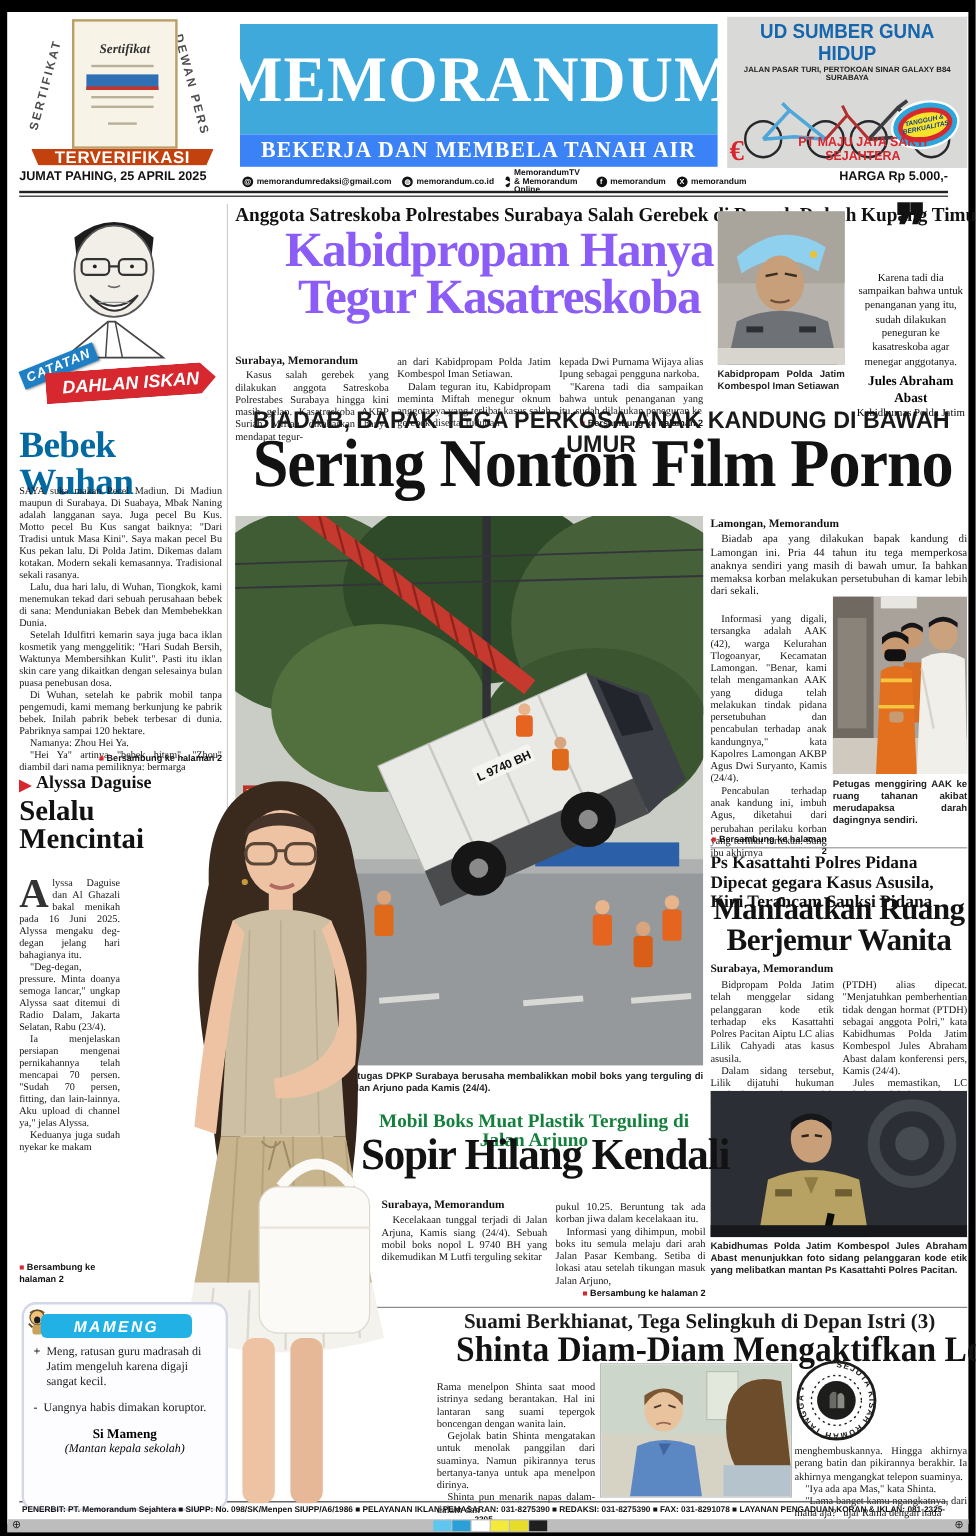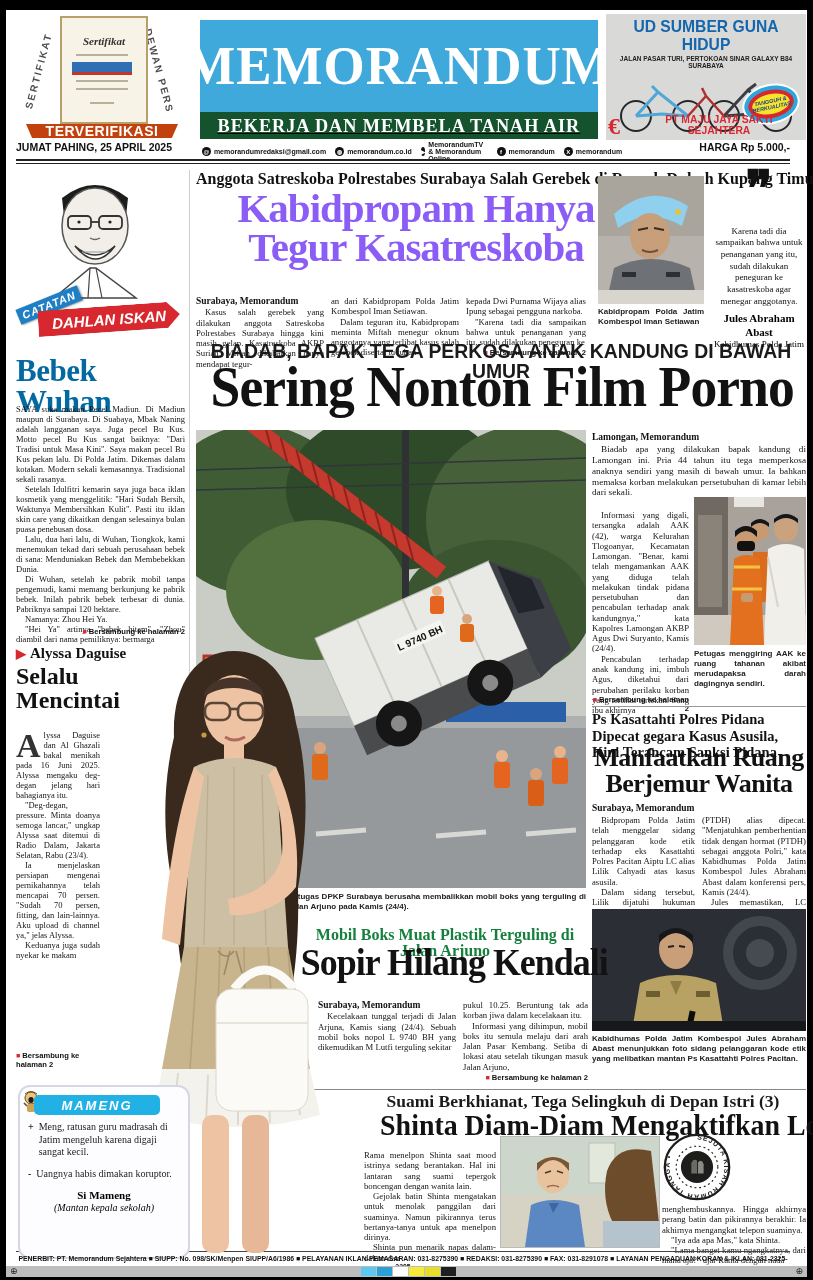--- a/index.html
+++ b/index.html
@@ -4,21 +4,21 @@
 <style>
   html,body{margin:0;padding:0;}
   body{width:813px;height:1280px;position:relative;background:#000;overflow:hidden;
        font-family:"Liberation Serif",serif;-webkit-font-smoothing:antialiased;}
   .abs{position:absolute;}
   .paper{left:6px;top:10px;width:801px;height:1260px;background:#fff;}
 
   
   .logo-box{left:200px;top:20px;width:398px;height:92px;background:#3fa9dc;display:flex;align-items:center;justify-content:center;}
   .logo-title{font:900 54px/1 "Liberation Serif",serif;color:#fff;letter-spacing:1px;transform:scaleX(.98);white-space:nowrap;}
-  .tagline-box{left:200px;top:112px;width:398px;height:27px;background:#14532d;display:flex;align-items:center;justify-content:center;text-decoration:underline;}
+  .tagline-box{left:200px;top:112px;width:398px;height:27px;background:#3b82f6;display:flex;align-items:center;justify-content:center;}
   .tagline{font:bold 19px/1 "Liberation Serif",serif;color:#fff;letter-spacing:1px;white-space:nowrap;transform:scaleX(.96);}
 
   .cert{left:16px;top:14px;width:172px;height:126px;}
   .cert .side{position:absolute;font:bold 10px/1 "Liberation Sans",sans-serif;color:#4d4d4d;letter-spacing:2px;}
   .cert .sideL{left:-16px;top:52px;transform:rotate(-75deg);}
   .cert .sideR{right:-14px;top:52px;transform:rotate(75deg);}
   .cert .ribbon{position:absolute;left:10px;bottom:2px;width:152px;height:14px;background:#c2410c;color:#fff;
       display:flex;align-items:center;justify-content:center;font:900 14px/1 "Liberation Sans",sans-serif;letter-spacing:.5px;
       clip-path:polygon(0 0,100% 0,96% 100%,4% 100%);}
   .cert .paperdoc{position:absolute;left:44px;top:2px;width:84px;height:104px;background:#f7f3e7;border:2px solid #b9a06a;box-shadow:0 0 0 2px #f7f3e7 inset;}
@@ -502,22 +502,22 @@
   <path d="M45 74 Q65 92 85 74 Q66 100 45 74 Z" fill="#fff" stroke="#333" stroke-width="1.6"></path>
   <path d="M52 80 L78 80" stroke="#999" stroke-width="1"></path>
   <path d="M24 126 L60 96 L66 96 L106 126 Z" fill="#fff" stroke="#444" stroke-width="1.5"></path>
   <path d="M60 96 L58 126 M66 96 L72 126" stroke="#444" stroke-width="1.2" fill="none"></path>
 </svg>
 <div class="abs rib1">CATATAN</div>
 <div class="abs rib2">DAHLAN ISKAN</div>
 <div class="abs h-bebek">Bebek Wuhan</div>
 <div class="abs bt bebek-body">
   <p class="noind">SAYA suka makan Pecel Madiun. Di Madiun maupun di Surabaya. Di Suabaya, Mbak Naning adalah langganan saya. Juga pecel Bu Kus. Motto pecel Bu Kus sangat baiknya: "Dari Tradisi untuk Masa Kini". Saya makan pecel Bu Kus pekan lalu. Di Polda Jatim. Dikemas dalam kotakan. Modern sekali kemasannya. Tradisional sekali rasanya.</p>
+  <p>Lalu, dua hari lalu, di Wuhan, Tiongkok, kami menemukan tekad dari sebuah perusahaan bebek di sana: Menduniakan Bebek dan Membebekkan Dunia.</p>
   <p>Setelah Idulfitri kemarin saya juga baca iklan kosmetik yang menggelitik: "Hari Sudah Bersih, Waktunya Membersihkan Kulit". Pasti itu iklan skin care yang dikaitkan dengan selesainya bulan puasa penebusan dosa.</p>
-  <p>Lalu, dua hari lalu, di Wuhan, Tiongkok, kami menemukan tekad dari sebuah perusahaan bebek di sana: Menduniakan Bebek dan Membebekkan Dunia.</p>
   <p>Di Wuhan, setelah ke pabrik mobil tanpa pengemudi, kami memang berkunjung ke pabrik bebek. Inilah pabrik bebek terbesar di dunia. Pabriknya sampai 120 hektare.</p>
   <p>Namanya: Zhou Hei Ya.</p>
   <p>"Hei Ya" artinya "bebek hitam". "Zhou" diambil dari nama pemiliknya: bermarga</p>
 </div>
 <div class="abs more bebek-more">
   <span class="sq">■</span>
   <span>Bersambung ke halaman 2</span>
 </div>
 
 <div class="abs aly-marker">

